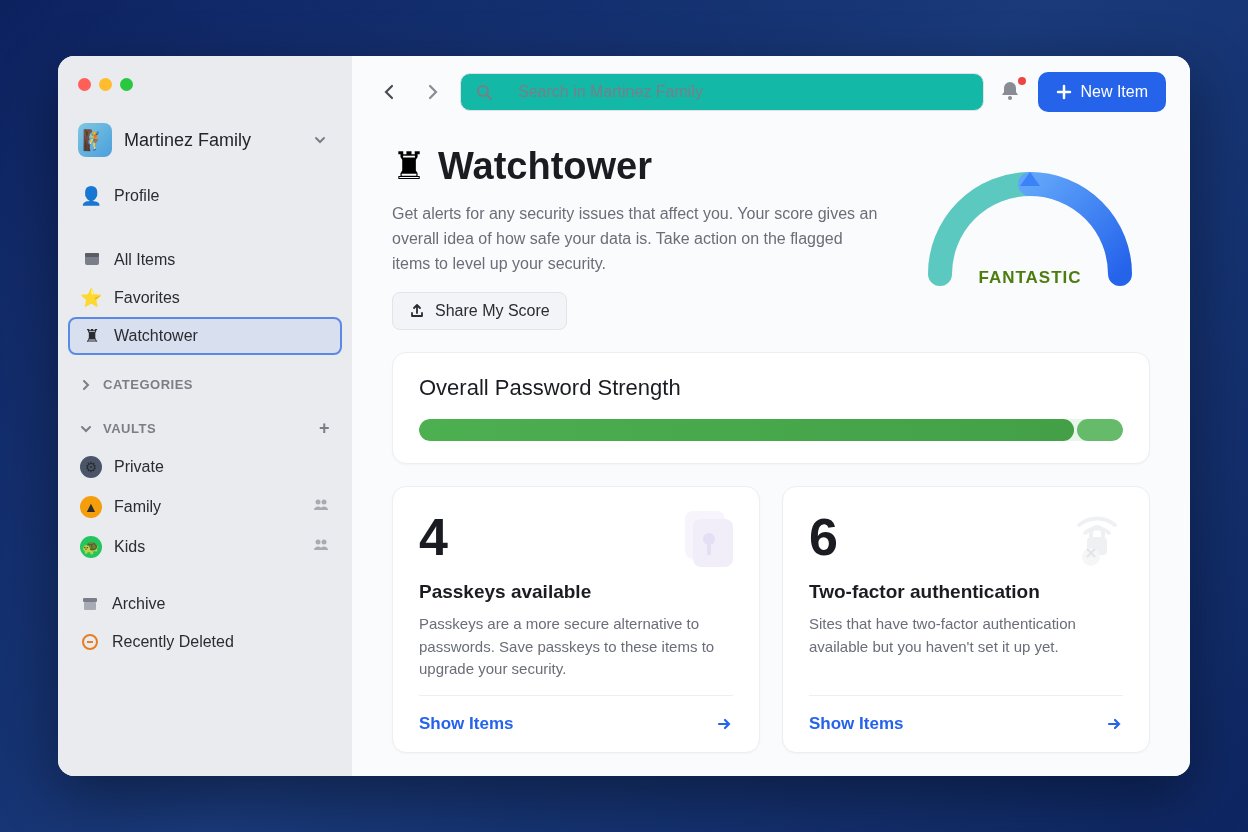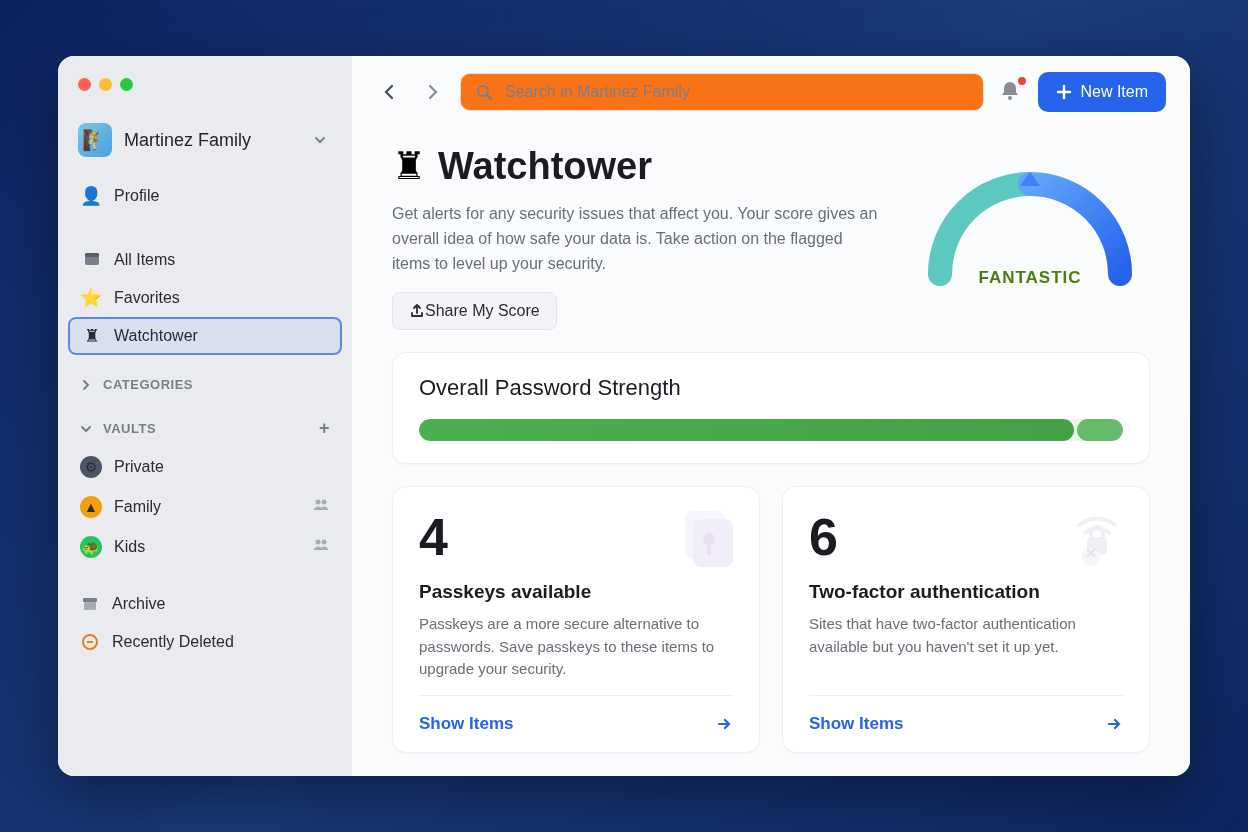--- a/index.html
+++ b/index.html
@@ -83,43 +83,43 @@
 .spacer{height:18px;}
 
 .main { flex:1; background:#fafbfc; display:flex; flex-direction:column; }
 .toolbar {
   display:flex; align-items:center; gap:14px;
   padding: 16px 24px 14px;
 }
 .nav-arrow { width:28px; height:28px; display:flex;align-items:center;justify-content:center; color:#8a8c95; cursor:pointer;}
 .nav-arrow.enabled{color:#4a4c55;}
 .search {
-  flex:1; display:flex; align-items:center; gap:12px;
-  background:#f97316; border:1px solid #dfe1e6; border-radius:10px;
+  flex:1; display:flex; align-items:center; gap:25px;
+  background:#14b8a6; border:1px solid #dfe1e6; border-radius:10px;
   padding: 9px 14px;
 }
 .search input { border:none; outline:none; flex:1; font-size:16px; color:#4a4c55; background:transparent;}
 .search input::placeholder{color:#7a7e88;}
 .notif { width:26px;height:26px; position:relative; cursor:pointer;}
 .notif-badge{position:absolute;top:-2px;right:-2px;width:8px;height:8px;background:#ef4444;border-radius:50%;}
 .new-item-btn {
   background:#2563eb; color:#fff; border:none; border-radius:10px;
   padding:11px 18px; font-size:16px; font-weight:500;
   display:flex; align-items:center; gap:8px; cursor:pointer;
 }
 
 .content { flex:1; padding: 18px 40px; overflow:auto;}
 .header-row { display:flex; gap:30px; align-items:flex-start; margin-bottom:22px;}
 .header-left { flex:1; }
 .title-row { display:flex; align-items:center; gap:12px; margin-bottom:14px;}
 .title-icon{font-size:38px;}
 .page-title{font-size:38px; font-weight:700; color:#1a1c22;}
 .page-desc{font-size:16px; color:#6b6e78; line-height:1.55; margin-bottom:16px; max-width:520px;}
 .share-btn{
-  display:inline-flex; align-items:center; 
+  display:inline-flex; align-items:center; gap:10px;
   background:#f3f4f7; border:1px solid #e2e4e9; border-radius:8px;
   padding:9px 16px; font-size:16px; color:#2a2c32; cursor:pointer;
 }
 .gauge-wrap{width:240px; display:flex; flex-direction:column; align-items:center; position:relative;}
 .gauge{width:240px;height:150px;position:relative;}
 .score{font-size:50px;font-weight:700;color:#1a1c22;position:absolute;top:64px;left:0;right:0;text-align:center;}
 .score-label{font-size:17px;font-weight:600;color:#4d7c0f;letter-spacing:1px;position:absolute;top:124px;left:0;right:0;text-align:center;}
 
 .card{background:#fff;border:1px solid #eceef2;border-radius:14px;padding:22px 26px;box-shadow:0 1px 2px rgba(0,0,0,.03);}
 .strength-card{margin-bottom:22px;}

